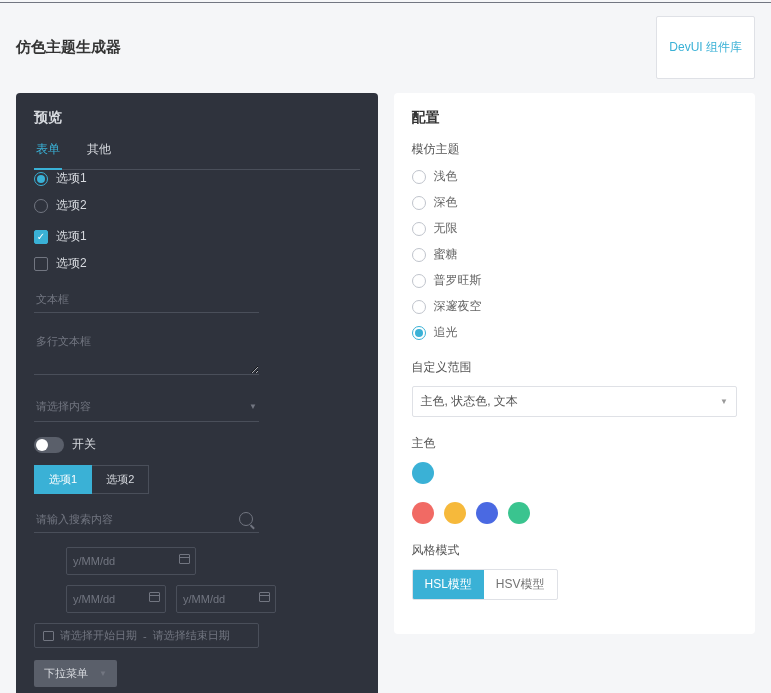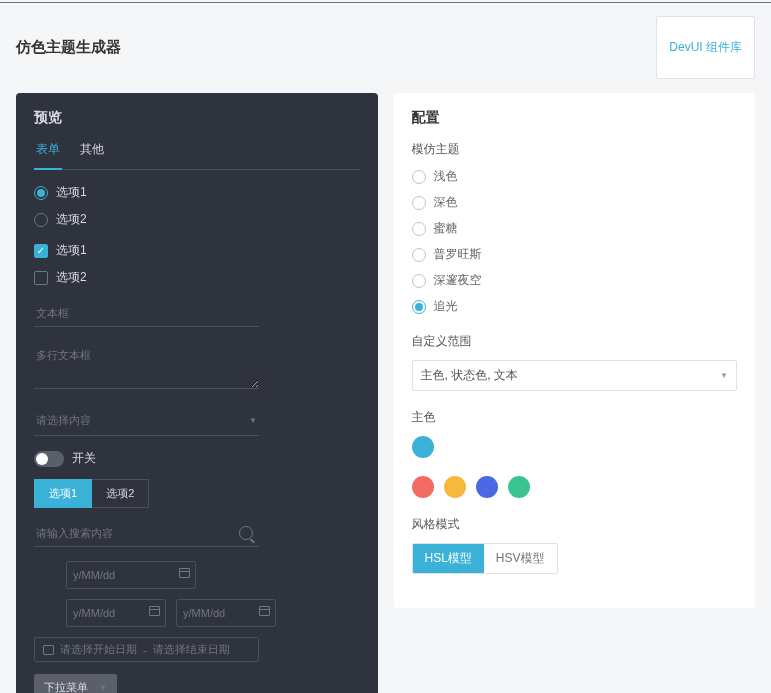--- a/index.html
+++ b/index.html
@@ -19,21 +19,21 @@
   body{margin:0;background:#f5f6f8;color:var(--text);font-size:12px;}
   .page{width:771px;margin:0 auto;padding:16px 16px 0;}
   .topbar{display:flex;justify-content:space-between;align-items:center;margin-bottom:14px;}
   .title{font-weight:700;font-size:15px;}
   .devui-btn{background:#fff;border:1px solid #dfe1e6;padding:22px 12px;color:var(--brand);font-size:12px;cursor:pointer;border-radius:var(--radius);}
   .cols{display:flex;gap:16px;align-items:flex-start;}
   .panel{background:#fff;border-radius:4px;padding:16px 18px;flex:1;}
   .preview{background:var(--dark-bg);color:var(--dark-text);width:460px;}
   .panel-head{font-size:14px;font-weight:700;margin-bottom:14px;}
   .config .panel-head{color:#333;}
-  .tabs{display:flex;gap:16px;border-bottom:1px solid var(--dark-border);margin-bottom:14px;}
+  .tabs{display:flex;gap:23px;border-bottom:1px solid var(--dark-border);}
   .tab{padding:0 2px 10px;color:var(--dark-text);cursor:pointer;font-size:12px;}
   .tab.active{color:var(--brand);border-bottom:2px solid var(--brand);margin-bottom:-1px;}
   .group{margin-bottom:14px;}
   .opt-row{display:flex;align-items:center;gap:8px;margin-bottom:10px;color:var(--dark-text);font-size:12px;}
   .radio,.checkbox{width:14px;height:14px;border:1px solid var(--dark-placeholder);border-radius:50%;display:inline-flex;align-items:center;justify-content:center;flex:none;}
   .radio.checked{border-color:var(--brand);}
   .radio.checked::after{content:"";width:8px;height:8px;border-radius:50%;background:var(--brand);}
   .checkbox{border-radius:2px;}
   .checkbox.checked{background:var(--brand);border-color:var(--brand);color:#fff;font-size:10px;line-height:1;}
   .dark-input,.dark-ta,.dark-select{width:225px;background:transparent;border:none;border-bottom:1px solid var(--dark-border);color:var(--dark-text);padding:7px 2px;font-size:11px;}
@@ -203,20 +203,24 @@
             <div class="cfg-opt">
               <span class="cfg-radio"></span>
               <span>浅色</span>
             </div>
             <div class="cfg-opt">
               <span class="cfg-radio"></span>
               <span>深色</span>
             </div>
             <div class="cfg-opt">
               <span class="cfg-radio"></span>
+              <span>无限</span>
+            </div>
+            <div class="cfg-opt">
+              <span class="cfg-radio"></span>
               <span>蜜糖</span>
             </div>
             <div class="cfg-opt">
               <span class="cfg-radio"></span>
               <span>普罗旺斯</span>
             </div>
             <div class="cfg-opt">
               <span class="cfg-radio"></span>
               <span>深邃夜空</span>
             </div>

